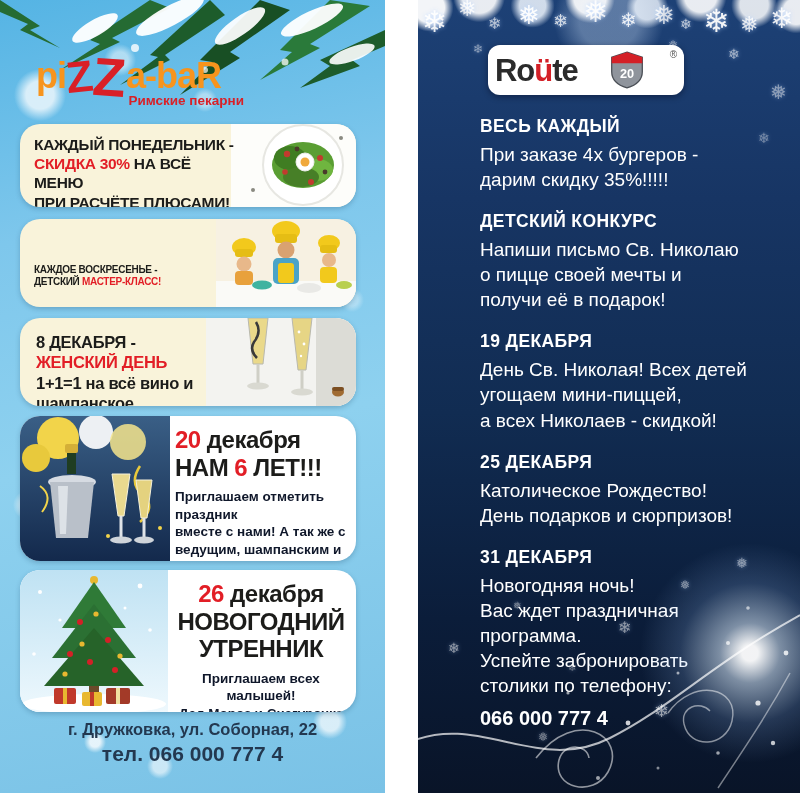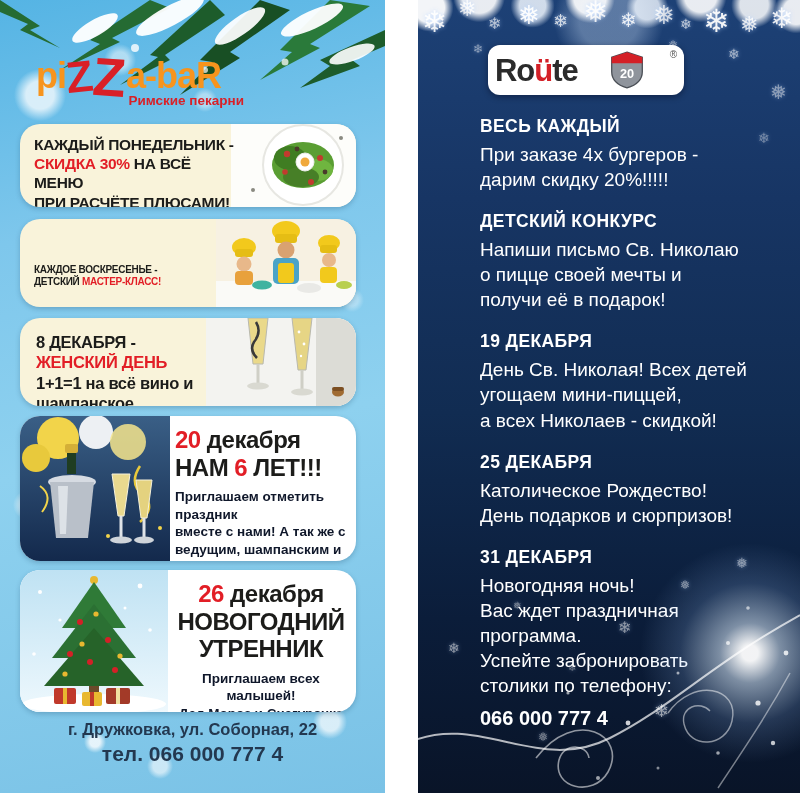--- a/index.html
+++ b/index.html
@@ -338,21 +338,21 @@
       <path d="M20,2 L38,8 V15 H2 V8 Z" fill="#d42027"></path>
       <text x="20" y="33" text-anchor="middle" font-family="Liberation Sans, sans-serif" font-size="15" font-weight="bold" fill="#ffffff">20</text>
     </svg>
     <span class="rt-reg">®</span>
   </div>
 
   <div class="r-sections">
     <div class="r-section">
       <div class="r-head">ВЕСЬ КАЖДЫЙ</div>
       <div class="r-body pre">При заказе 4х бургеров -
-дарим скидку 20%!!!!!</div>
+дарим скидку 35%!!!!!</div>
     </div>
     <div class="r-section">
       <div class="r-head">ДЕТСКИЙ КОНКУРС</div>
       <div class="r-body pre">Напиши письмо Св. Николаю
 о пицце своей мечты и
 получи её в подарок!</div>
     </div>
     <div class="r-section">
       <div class="r-head">19 ДЕКАБРЯ</div>
       <div class="r-body pre">День Св. Николая! Всех детей

